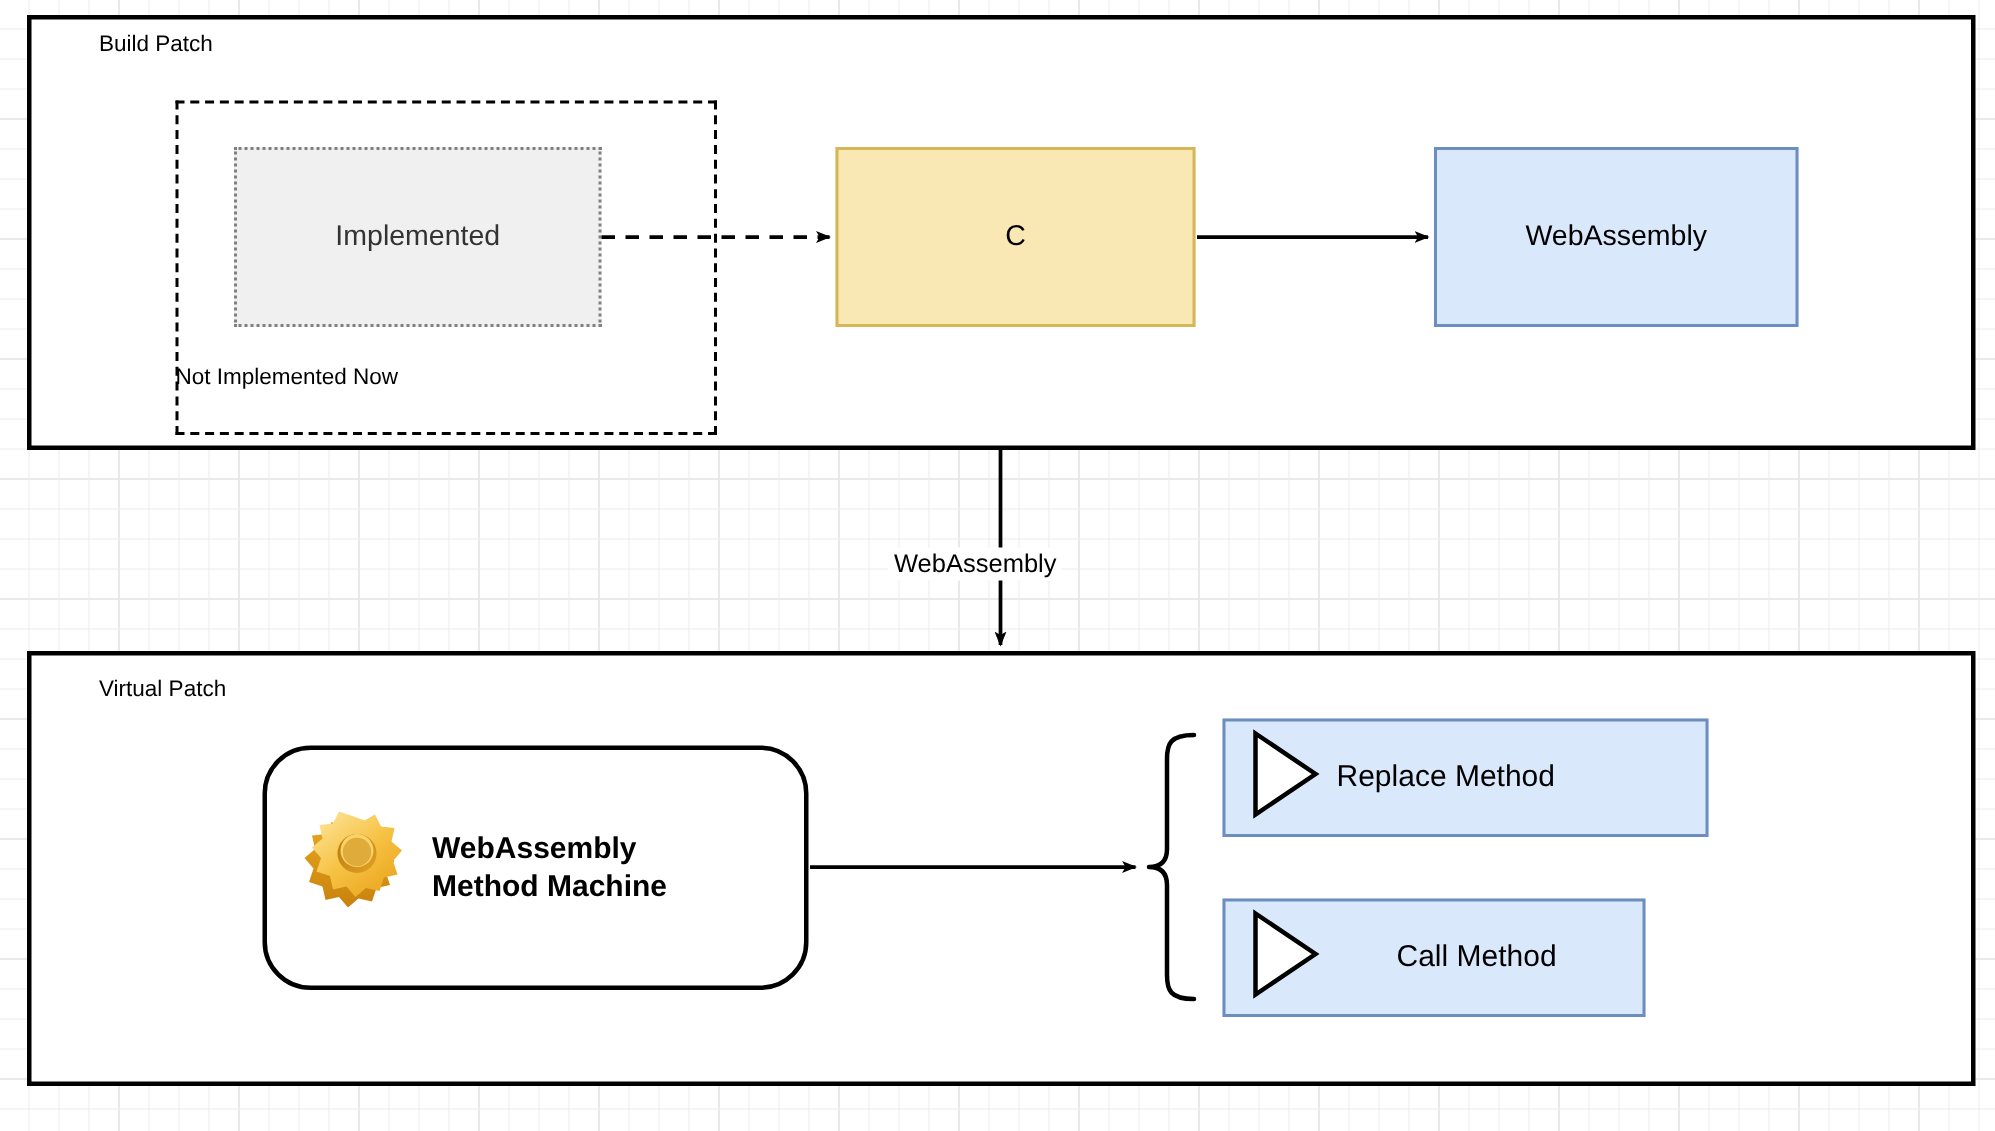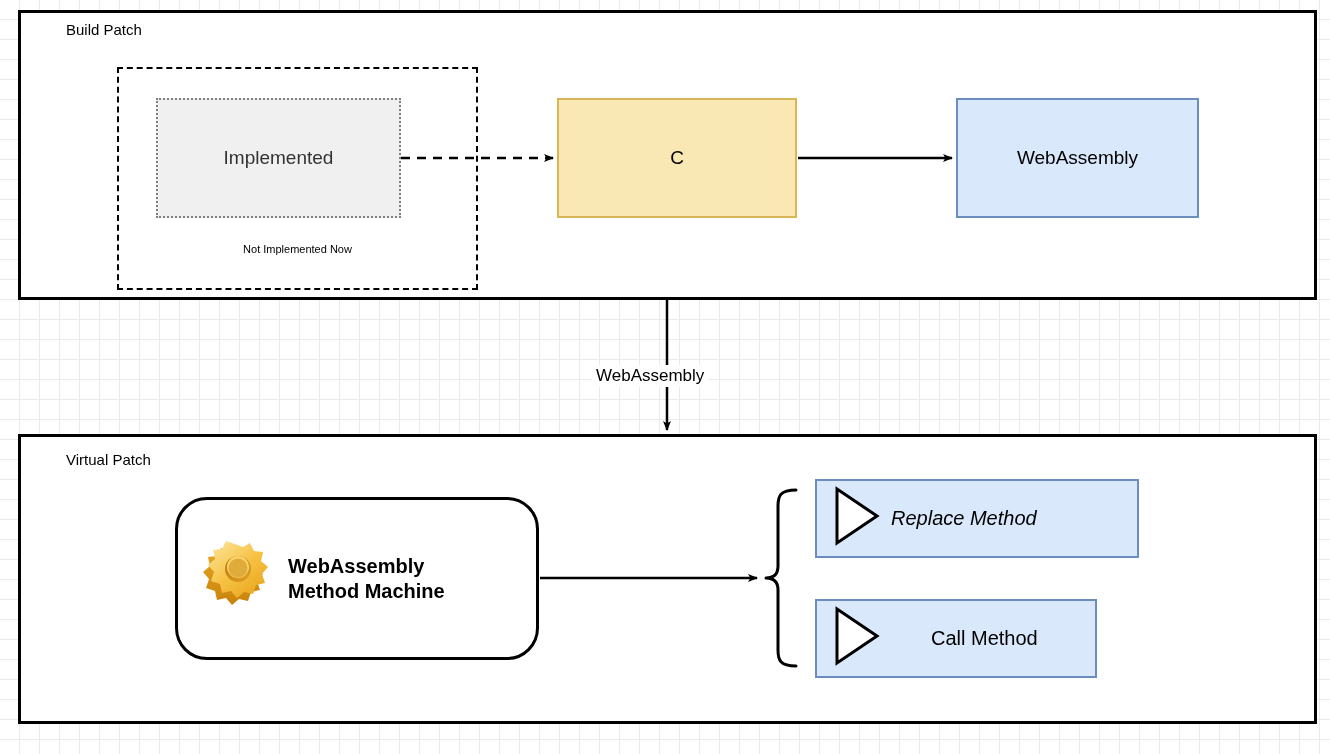--- a/index.html
+++ b/index.html
@@ -42,24 +42,24 @@
   }
 
   .dashed-group {
     position: absolute;
     box-sizing: border-box;
     border: 2px dashed #000000;
     background: transparent;
   }
   .dashed-group-label {
     position: absolute;
-    font-size: 11px;
+    font-size: 15px;
     color: #000000;
     white-space: nowrap;
-    text-align: center;
+    text-align: left;
   }
 
   .node {
     position: absolute;
     box-sizing: border-box;
     display: flex;
     align-items: center;
     justify-content: center;
     font-size: 19px;
     color: #000000;
@@ -196,21 +196,21 @@
         <ellipse cx="42" cy="31" rx="9" ry="9" fill="#ffffff" opacity="0"></ellipse>
         <ellipse cx="42" cy="31" rx="9.5" ry="9.5" fill="#c98b12" opacity="0.55"></ellipse>
       </svg>
     </span>
     <span class="vm-label">
       <span style="display:block;">WebAssembly</span>
       <span style="display:block;">Method Machine</span>
     </span>
   </div>
 
-  <div class="node node-method" style="left:815px; top:479px; width:324px; height:79px;font-style:italic;">
+  <div class="node node-method" style="left:815px; top:479px; width:324px; height:79px;">
     <span class="play-icon">
       <svg width="48" height="60" viewBox="0 0 48 60" aria-hidden="true">
         <polygon points="4,3 44,30 4,57" fill="#ffffff" stroke="#000000" stroke-width="3" stroke-linejoin="miter"></polygon>
       </svg>
     </span>
     <span class="method-text">Replace Method</span>
   </div>
 
   <div class="node node-method" style="left:815px; top:599px; width:282px; height:79px;">
     <span class="play-icon">

